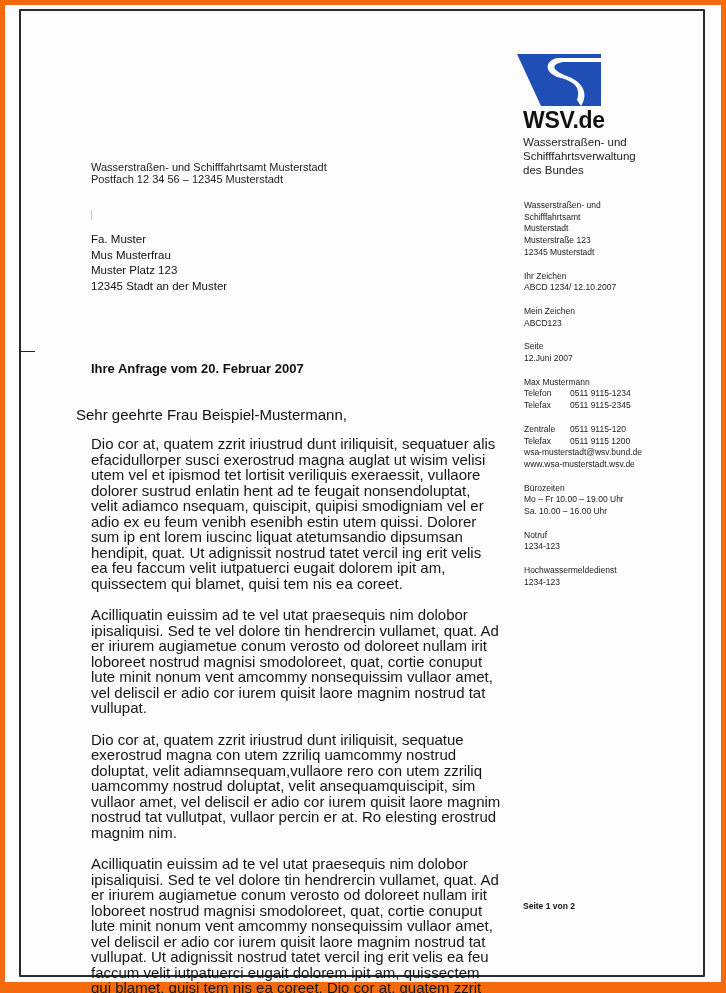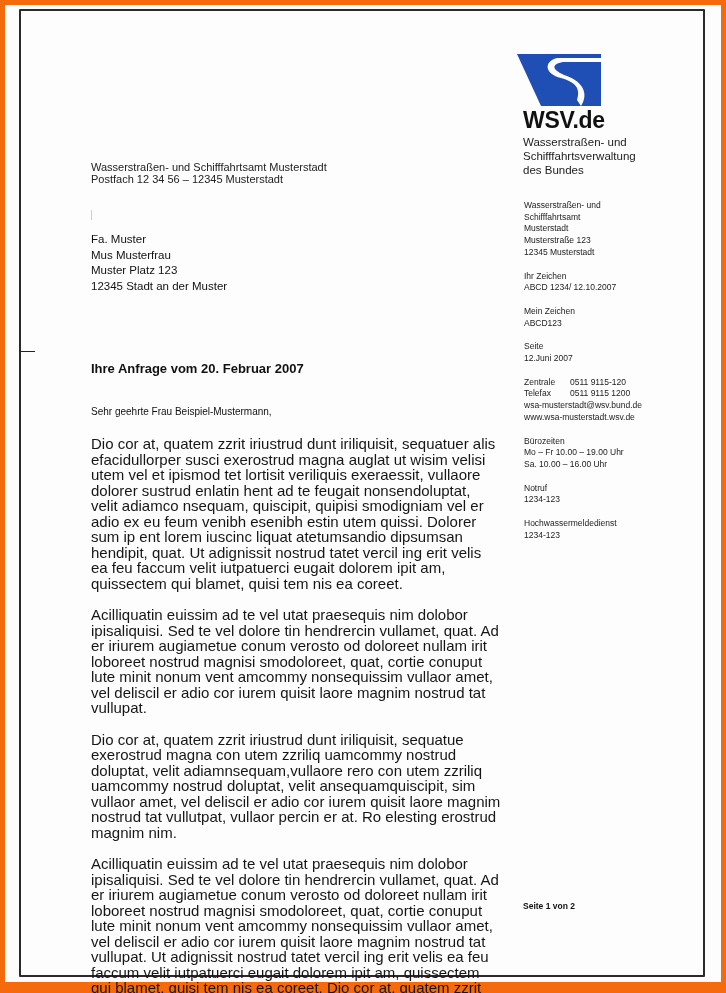--- a/index.html
+++ b/index.html
@@ -44,21 +44,21 @@
     position:absolute; left:524px; top:200px; font-size:8.5px; line-height:11.7px; color:#222;
     width:170px;
   }
   .sidebar .blk { margin-bottom:12px; }
   .sidebar .row { white-space:nowrap; }
   .sidebar .lbl { display:inline-block; width:46px; }
   .subject {
     position:absolute; left:91px; top:361px; font-size:13px; font-weight:bold; color:#111;text-align:center;
   }
   .salutation {
-    position:absolute; left:91px; top:406px; font-size:10px; color:#111;
+    position:absolute; left:76px; top:406px; font-size:15px; color:#111;
   }
   .body-text {
     position:absolute; left:91px; top:436px; width:410px; font-size:15px; line-height:15.5px;
     color:#161616;
   }
   .body-text p { margin:0 0 16px 0; text-align:left; }
   .pagenum {
     position:absolute; left:523px; top:901px; font-size:8.5px; font-weight:bold; color:#111;
   }
 </style>
@@ -108,20 +108,25 @@
   </div>
   <div class="blk">
     <div>Mein Zeichen</div>
     <div>ABCD123</div>
   </div>
   <div class="blk">
     <div>Seite</div>
     <div>12.Juni 2007</div>
   </div>
   <div class="blk">
+    <div>Max Mustermann</div>
+    <div class="row"><span class="lbl">Telefon</span><span>0511 9115-1234</span></div>
+    <div class="row"><span class="lbl">Telefax</span><span>0511 9115-2345</span></div>
+  </div>
+  <div class="blk">
     <div class="row"><span class="lbl">Zentrale</span><span>0511 9115-120</span></div>
     <div class="row"><span class="lbl">Telefax</span><span>0511 9115 1200</span></div>
     <div>wsa-musterstadt@wsv.bund.de</div>
     <div>www.wsa-musterstadt.wsv.de</div>
   </div>
   <div class="blk">
     <div>Bürozeiten</div>
     <div>Mo – Fr 10.00 – 19.00 Uhr</div>
     <div>Sa. 10.00 – 16.00 Uhr</div>
   </div>

